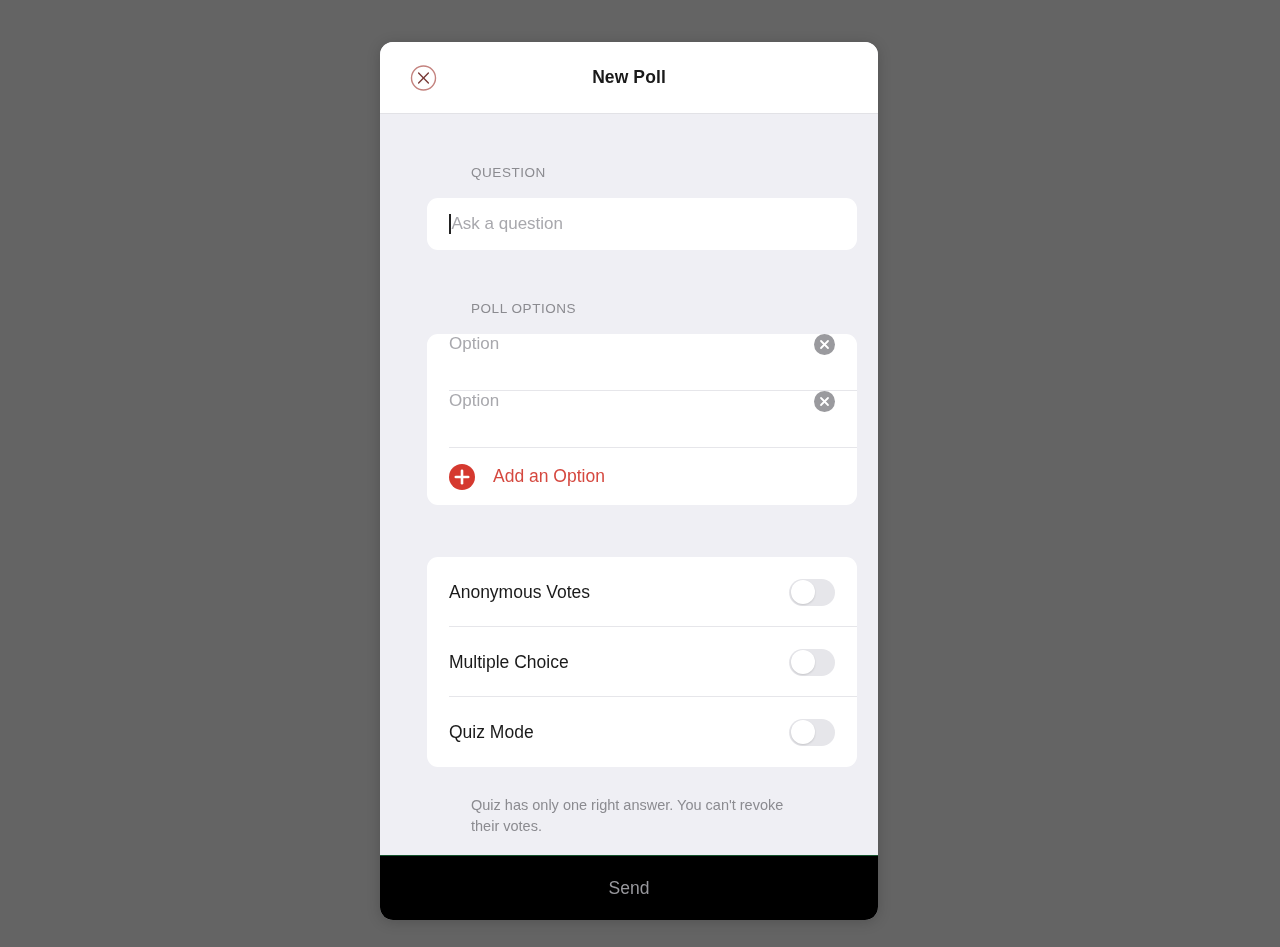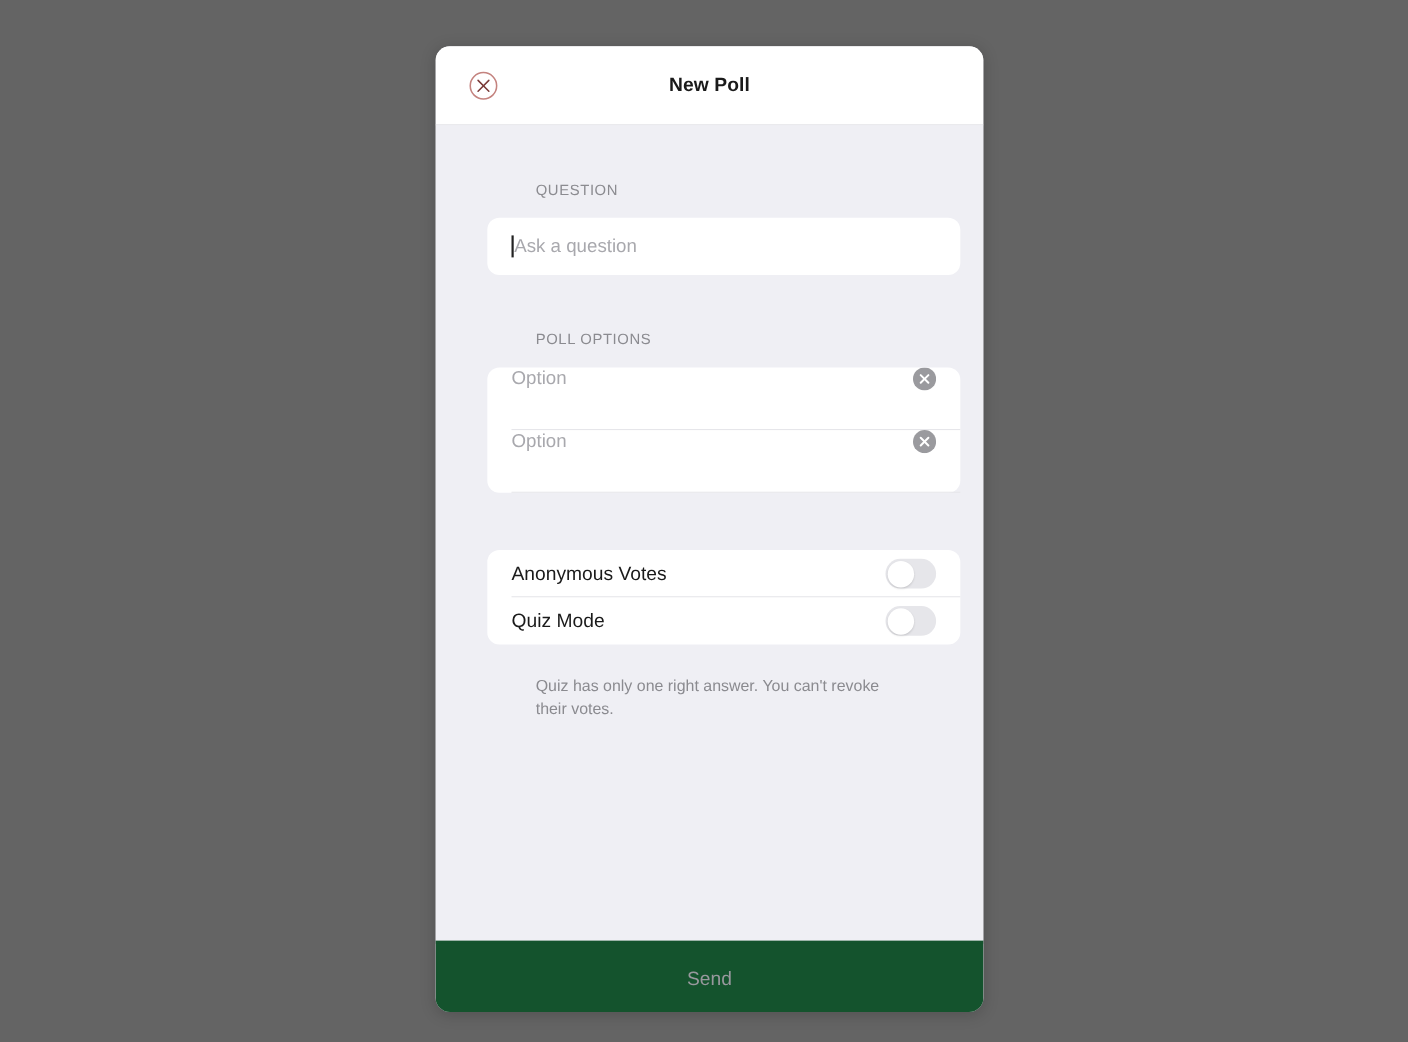--- a/index.html
+++ b/index.html
@@ -18,21 +18,21 @@
 
   #backdrop {
     position: absolute;
     inset: 0;
     background: #646464;
   }
 
   
   #modal {
     position: absolute;
-    left: 396px;
+    left: 380px;
     top: 42px;
     width: 498px;
     height: 878px;
     background: #efeff4;
     border-radius: 13px;
     overflow: hidden;
     display: flex;
     flex-direction: column;
     box-shadow: 0 2px 14px rgba(0,0,0,0.18);
   }
@@ -174,21 +174,21 @@
     line-height: 1.42;
     max-width: 400px;
   }
 
   
   .toggles-card {
     margin-top: 52px;
     padding: 0;
   }
   .toggle-row {
-    height: 43px;
+    height: 70px;
     display: flex;
     align-items: center;
     padding: 0 22px;
     position: relative;
   }
   .toggle-row .sep {
     position: absolute;
     left: 22px;
     right: 0;
     bottom: 0;
@@ -219,22 +219,22 @@
     background: #ffffff;
     box-shadow: 0 1px 2px rgba(0,0,0,0.14);
   }
 
   .quiz-hint { margin-top: 28px; max-width: 390px; }
 
   
   .footer {
     flex: 0 0 65px;
     height: 65px;
-    background: #14532d;
-    border-top: 3px solid #14532d;
+    background: #000000;
+    border-top: 1px solid #14532d;
     display: flex;
     align-items: center;
     justify-content: center;
   }
   .send-label {
     font-size: 17.5px;
     color: #98989d;
     cursor: default;
   }
 </style>
@@ -286,34 +286,51 @@
         <div class="clear-btn">
           <svg width="21" height="21" viewBox="0 0 21 21" aria-hidden="true">
             <circle cx="10.5" cy="10.5" r="10.5" fill="#9a9a9e"></circle>
             <line x1="7" y1="7" x2="14" y2="14" stroke="#ffffff" stroke-width="1.8" stroke-linecap="round"></line>
             <line x1="14" y1="7" x2="7" y2="14" stroke="#ffffff" stroke-width="1.8" stroke-linecap="round"></line>
           </svg>
         </div>
         <div class="sep"></div>
       </div>
 
+      <div class="add-row">
+        <div class="add-icon">
+          <svg width="26" height="26" viewBox="0 0 26 26" aria-hidden="true">
+            <circle cx="13" cy="13" r="13" fill="#d5392f"></circle>
+            <line x1="13" y1="6.8" x2="13" y2="19.2" stroke="#ffffff" stroke-width="2.6" stroke-linecap="round"></line>
+            <line x1="6.8" y1="13" x2="19.2" y2="13" stroke="#ffffff" stroke-width="2.6" stroke-linecap="round"></line>
+          </svg>
+        </div>
+        <div class="add-label">Add an Option</div>
+      </div>
 
     </div>
 
 
     <div class="card toggles-card">
 
       <div class="toggle-row">
         <div class="toggle-label">Anonymous Votes</div>
         <div class="switch">
           <div class="knob"></div>
         </div>
         <div class="sep"></div>
       </div>
 
+      <div class="toggle-row">
+        <div class="toggle-label">Multiple Choice</div>
+        <div class="switch">
+          <div class="knob"></div>
+        </div>
+        <div class="sep"></div>
+      </div>
 
       <div class="toggle-row">
         <div class="toggle-label">Quiz Mode</div>
         <div class="switch">
           <div class="knob"></div>
         </div>
       </div>
 
     </div>
 

